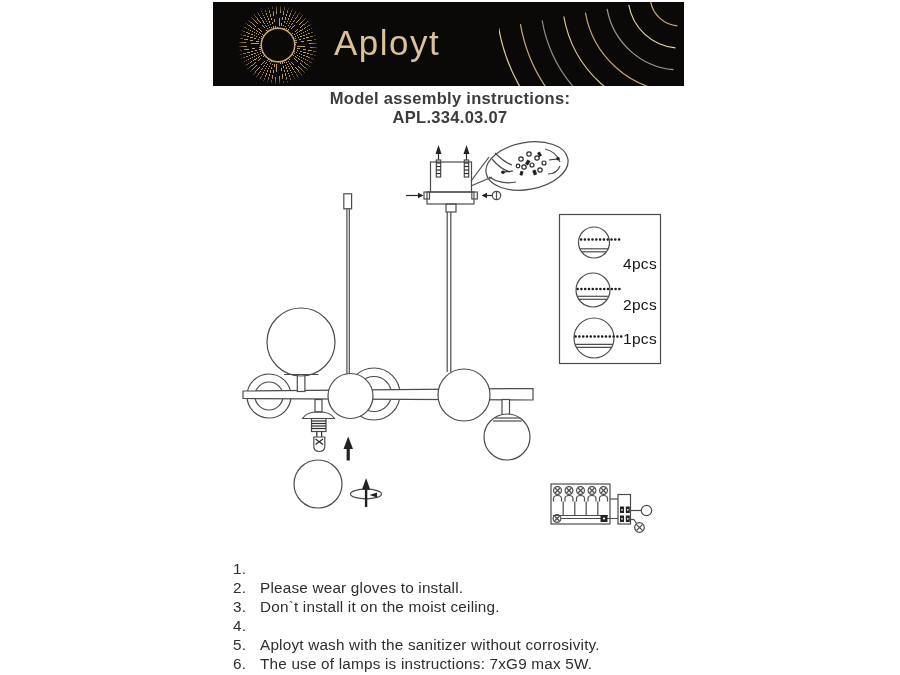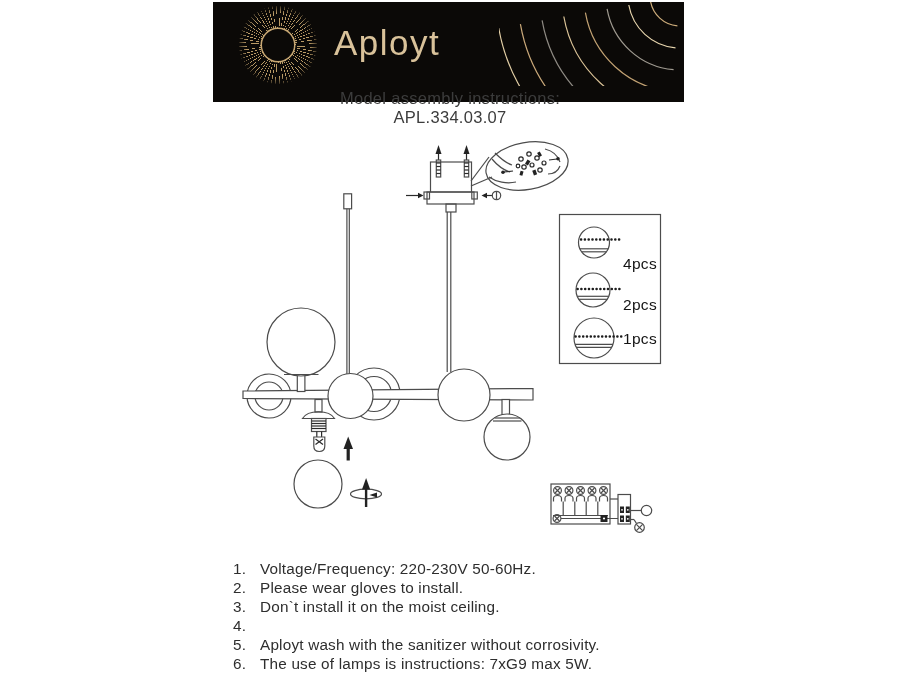--- a/index.html
+++ b/index.html
@@ -1,34 +1,34 @@
 <!DOCTYPE html>
 <html><head>
 <meta charset="utf-8">
 <style>
   html,body{margin:0;padding:0;background:#ffffff;}
   body{width:900px;height:675px;position:relative;overflow:hidden;
        font-family:"Liberation Sans",sans-serif;}
 
   
-  .banner{position:absolute;left:213px;top:2px;width:471px;height:100px;
+  .banner{position:absolute;left:213px;top:2px;width:471px;height:84px;
           background:#0b0907;overflow:hidden;}
   .logo-burst{position:absolute;left:26px;top:4px;width:78px;height:78px;border-radius:50%;
           background:repeating-conic-gradient(from 1deg,rgba(0,0,0,0) 0deg 2.2deg,#b99a66 2.2deg 3.4deg,rgba(0,0,0,0) 3.4deg 6deg);}
   .logo-burst::before{content:"";position:absolute;inset:23px;border-radius:50%;
           background:#0b0907;box-shadow:0 0 0 1.5px #c8a874;}
   .logo-burst::after{content:"";position:absolute;inset:-1px;border-radius:50%;
           background:radial-gradient(circle,rgba(11,9,7,0) 56%,#0b0907 74%);}
   .brand-text{position:absolute;left:121px;top:21px;font-size:35px;font-weight:300;
           color:#d9c29a;letter-spacing:1.5px;}
   .banner-rays{position:absolute;right:0;top:0;width:185px;height:84px;}
 
   
   .title-block{position:absolute;left:0;top:89px;width:900px;text-align:center;
-          color:#3c3c3c;font-size:16.5px;line-height:18.5px;letter-spacing:.3px;font-weight:400;}
+          color:#3c3c3c;font-size:16.5px;line-height:18.5px;letter-spacing:.3px;font-weight:700;}
 
   
   .diagram{position:absolute;left:0;top:0;width:900px;height:675px;}
   .ln{stroke:#4c4c4c;fill:none;stroke-width:1.2;}
   .lnw{stroke:#4c4c4c;fill:#ffffff;stroke-width:1.2;}
   .dk{fill:#222222;stroke:none;}
   .dkl{stroke:#2a2a2a;fill:none;stroke-width:1.2;}
   .dots{stroke:#1d1d1d;stroke-width:2.4;stroke-dasharray:.2 3.6;stroke-linecap:round;fill:none;}
 
   .legend-label{position:absolute;font-size:15.5px;font-weight:500;color:#141414;
@@ -261,21 +261,20 @@
   </g>
 </svg>
 
 <span class="legend-label" style="left:623px;top:233.5px;margin-top:21px;">4pcs</span>
 <span class="legend-label" style="left:623px;top:296px;">2pcs</span>
 <span class="legend-label" style="left:623px;top:329.5px;">1pcs</span>
 
 <div class="instructions">
   <div class="inst-row">
     <span class="inst-num">1.</span>
-    <span>Voltage/Frequency: 220-230V 50-60Hz.</span>
   </div>
   <div class="inst-row">
     <span class="inst-num">2.</span>
     <span>Please wear gloves to install.</span>
   </div>
   <div class="inst-row">
     <span class="inst-num">3.</span>
     <span>Don`t install it on the moist ceiling.</span>
   </div>
   <div class="inst-row">

